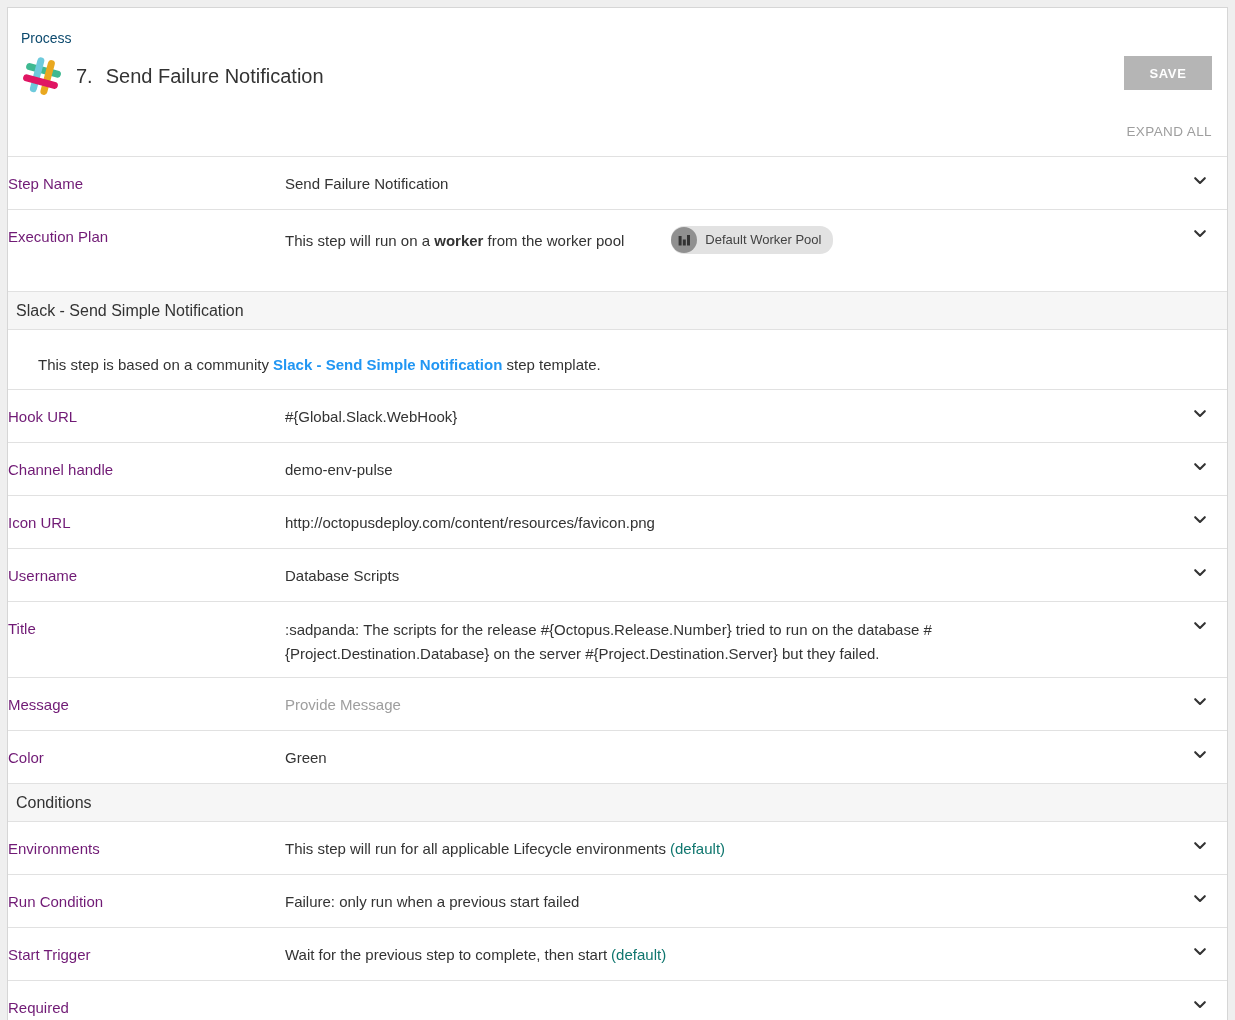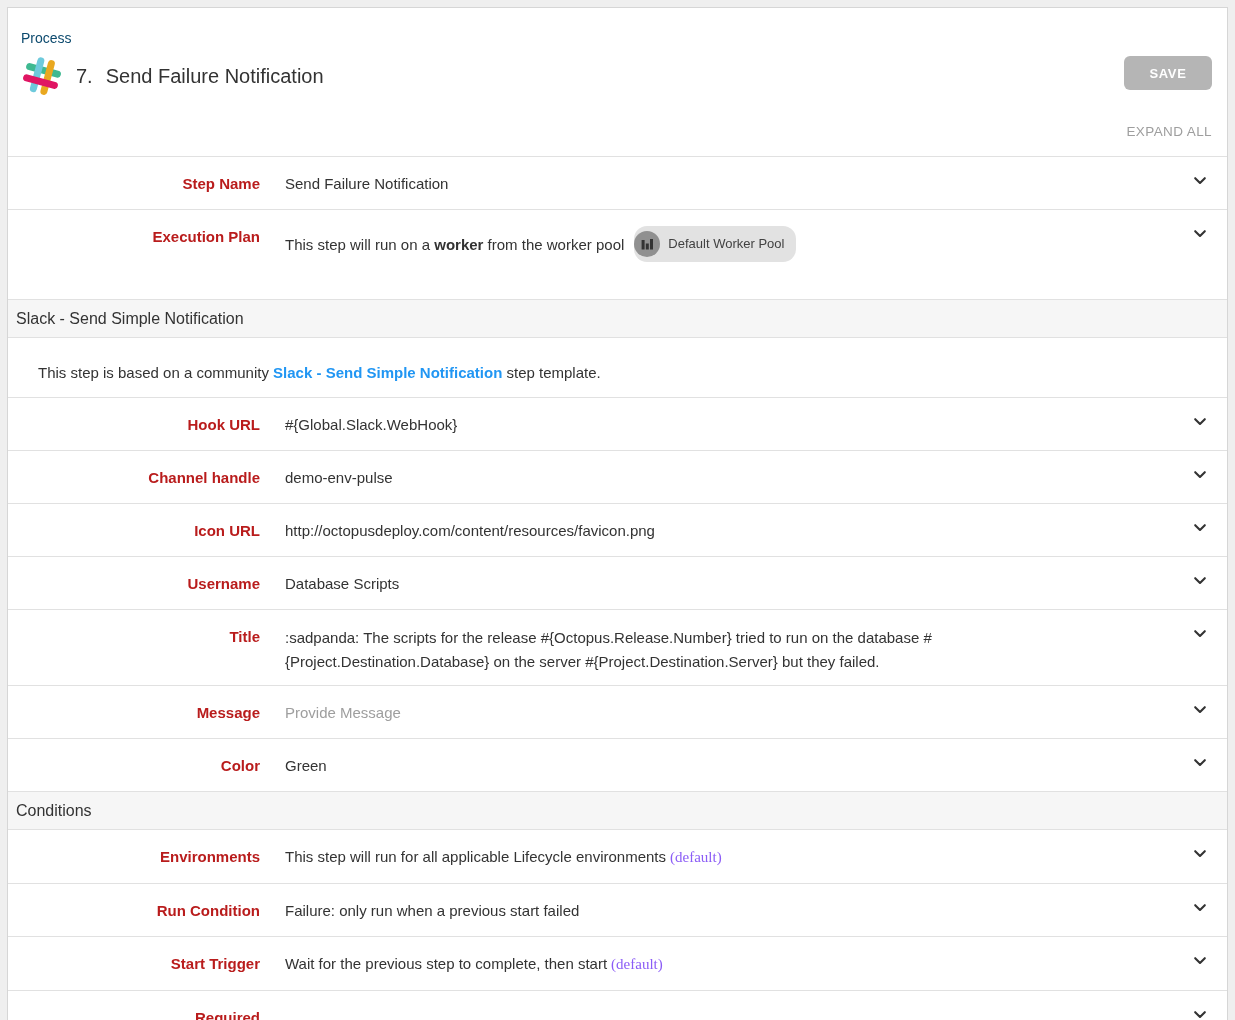--- a/index.html
+++ b/index.html
@@ -22,56 +22,56 @@
     display: inline-block;
     color: #0c4a6e; font-size: 14px; line-height: 16px;
     text-decoration: none; cursor: pointer;
     margin-bottom: 8px;
   }
   .title-row { display: flex; align-items: center; height: 44px; }
   .logo { width: 42px; height: 42px; margin-right: 13px; flex: 0 0 auto; }
   .step-number { font-size: 20px; color: #333; margin-right: 13px; }
   .page-title { font-size: 20px; font-weight: 400; color: #333; margin: 0; flex: 1 1 auto; }
   .save-btn {
-    background: #b5b5b5; color: #fff; border: none; border-radius: 6px;
+    background: #b5b5b5; color: #fff; border: none; border-radius: 0;
     font-family: inherit; font-weight: bold; font-size: 13px; letter-spacing: 0.6px;
     width: 88px; height: 34px; margin-top: -6px; cursor: pointer;
   }
   .expand-row { text-align: right; margin-top: 24px; padding-bottom: 8px; }
   .expand-all {
     color: #9e9e9e; font-size: 13.5px; letter-spacing: 0.4px;
     line-height: 16px; cursor: pointer;
   }
   
   .row, .section-header, .info-row { border-top: 1px solid #e1e1e1; }
   .row {
     position: relative; display: flex; align-items: flex-start;
     padding: 16px 60px 15px 0;
     font-size: 15px; cursor: pointer;
   }
   .row-label {
-    width: 252px; min-width: 252px; text-align: right;
-    font-weight: bold; line-height: 21px; color: #b91c1c;
+    width: 252px; min-width: 252px; text-align: left;
+    font-weight: normal; line-height: 21px; color: #701a75;
   }
   .row-value { margin-left: 25px; line-height: 21px; color: #333; }
   .chev { position: absolute; right: 19px; top: 16px; width: 16px; height: 16px; cursor: pointer; }
   .section-header {
     background: #f6f6f6; padding: 9px 8px;
     font-size: 16px; line-height: 19px; color: #333;
   }
   .info-row { padding: 24px 16px 14px 30px; font-size: 15px; line-height: 21px; }
   .info-link { color: #2196f3; font-weight: bold; cursor: pointer; }
   .placeholder { color: #9e9e9e; }
-  .default-suffix { color: #8b5cf6; margin-left: 4px; font-family: Liberation Serif, serif; }
+  .default-suffix { color: #0f766e; margin-left: 4px; }
   
   .row.exec { padding-bottom: 37px; }
-  .row.exec .row-value { display: flex; align-items: center; }
+  .row.exec .row-value { display: flex; align-items: center; gap: 37px; }
   .chip {
     display: inline-flex; align-items: center;
-    background: #e2e2e2; border-radius: 13px; height: 36px;
+    background: #e2e2e2; border-radius: 13px; height: 28px;
     padding-right: 12px; margin-left: 10px; cursor: pointer;
   }
   .chip-avatar { width: 26px; height: 26px; margin-right: 8px; flex: 0 0 auto; }
   .chip-label { font-size: 13px; color: #424242; line-height: 26px; }
   
   .row.long { padding-bottom: 11px; }
   .row.long .row-value { line-height: 24px; max-width: 795px; }
 </style>
 </head>
 <body>

